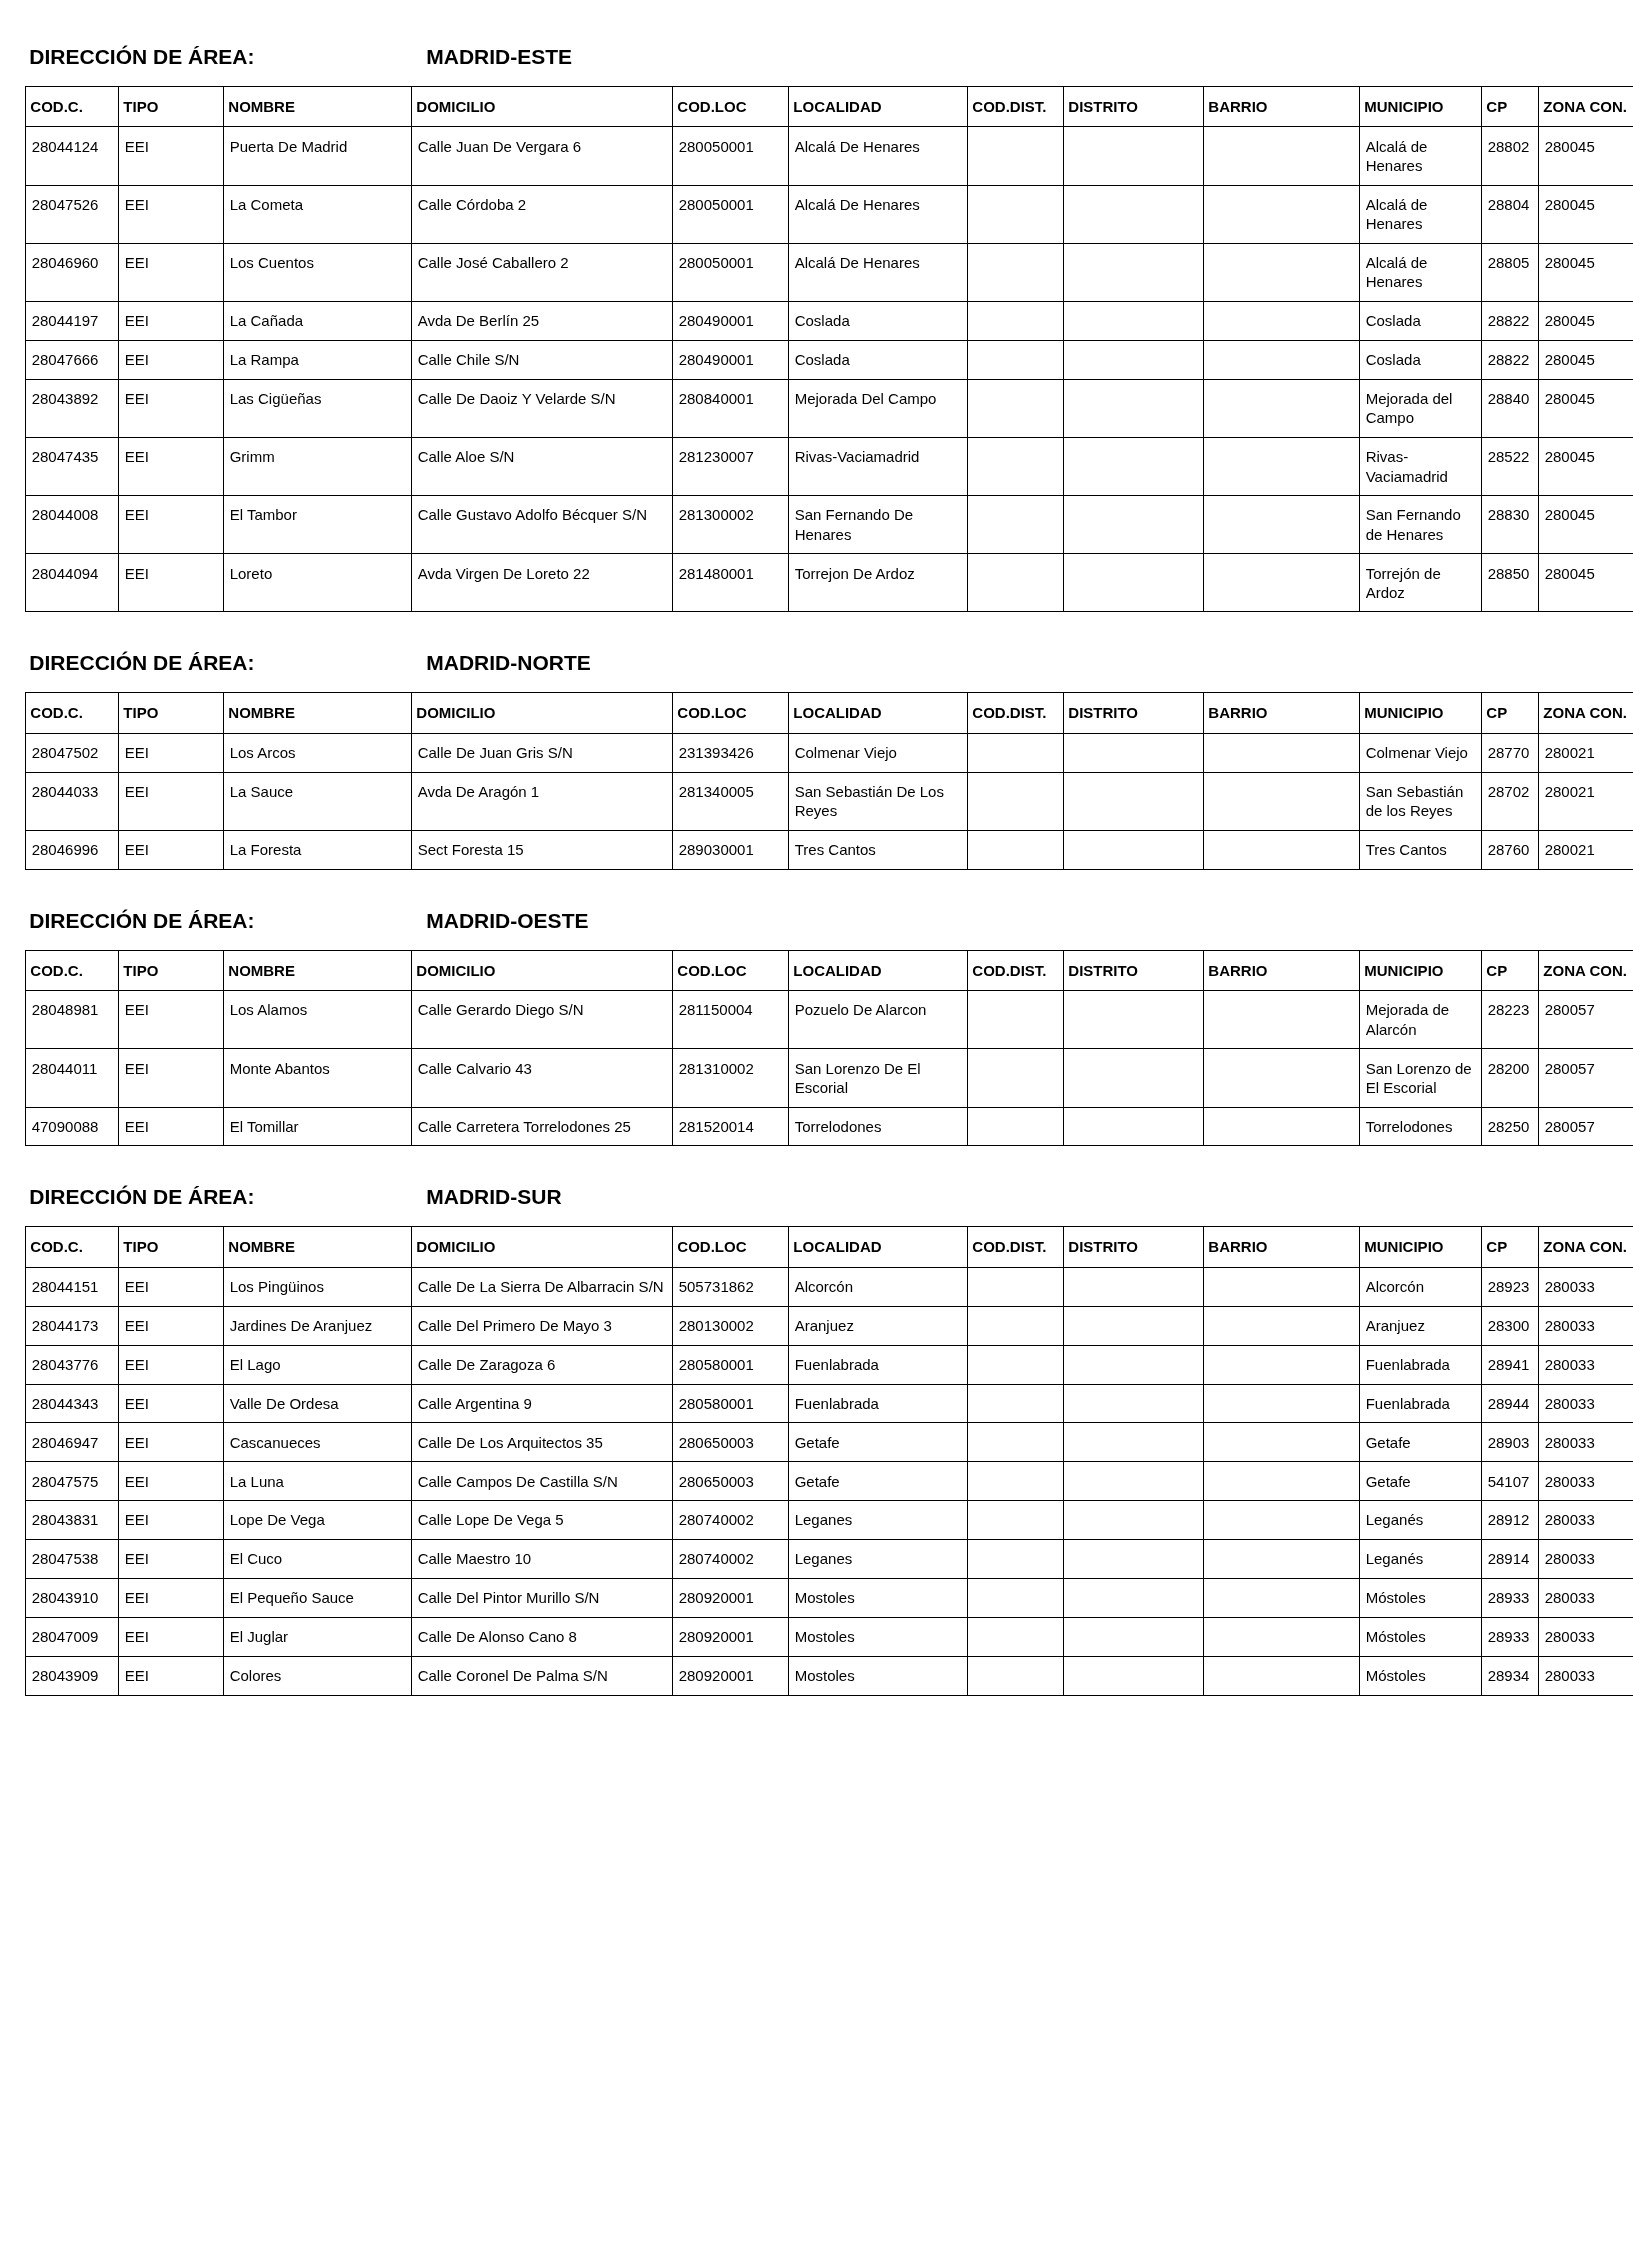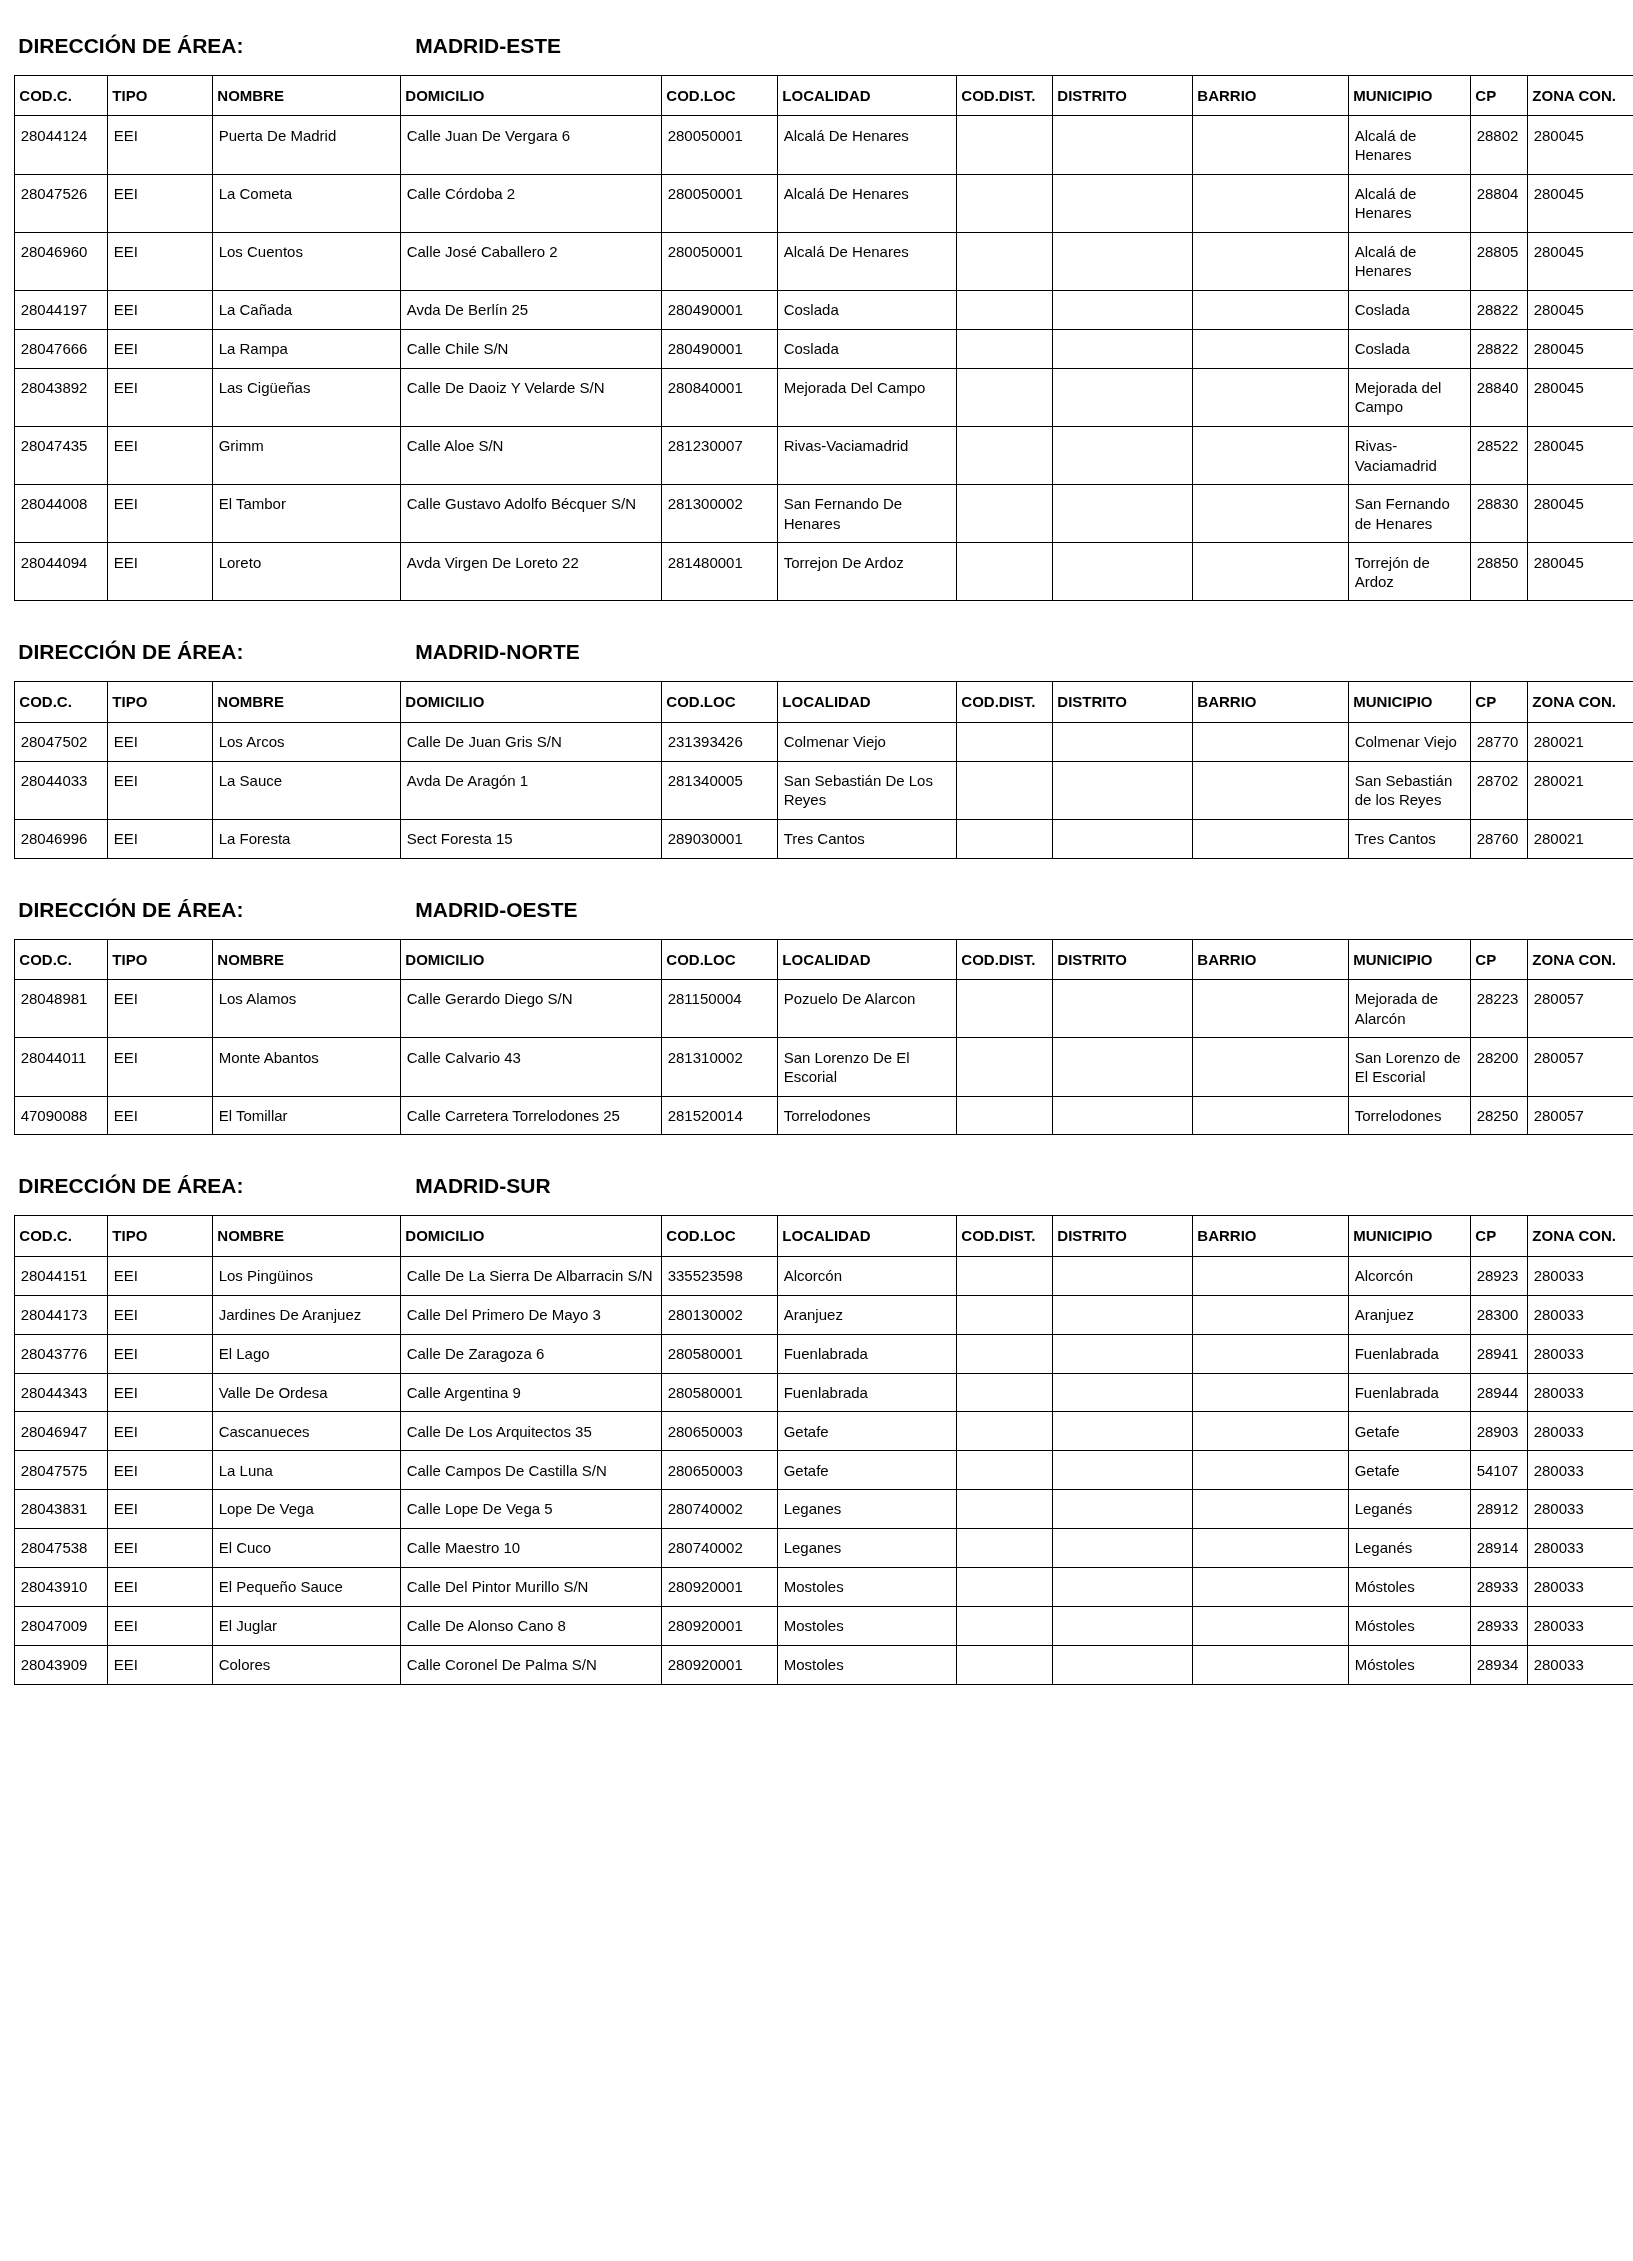--- a/index.html
+++ b/index.html
@@ -6,21 +6,21 @@
   body {
     width: 1634px;
     height: 2261px;
     overflow: hidden;
     background: #ffffff;
     color: #000000;
     font-family: "Liberation Sans", sans-serif;
   }
   #report { padding: 30px 0 0 10px; }
 
-  .area-section { margin: 4px; }
+  .area-section { margin: 15px; }
   .area-heading {
     display: flex;
     align-items: baseline;
     margin: 0 0 17px 4.3px;
     font-weight: bold;
     font-size: 21px;
     line-height: 24px;
   }
   .area-section + .area-section .area-heading { margin-top: 39px; }
   .area-heading-label { width: 397px; flex: 0 0 auto; }
@@ -437,21 +437,21 @@
             <th>CP</th>
             <th>ZONA CON.</th>
           </tr>
         </thead>
         <tbody>
           <tr>
             <td>28044151</td>
             <td>EEI</td>
             <td>Los Pingüinos</td>
             <td>Calle De La Sierra De Albarracin S/N</td>
-            <td class="ar">335523598</td>
+            <td class="ar">505731862</td>
             <td>Alcorcón</td>
             <td></td>
             <td></td>
             <td></td>
             <td>Alcorcón</td>
             <td>28923</td>
             <td class="azona">280033</td>
           </tr>
           <tr>
             <td>28044173</td>

